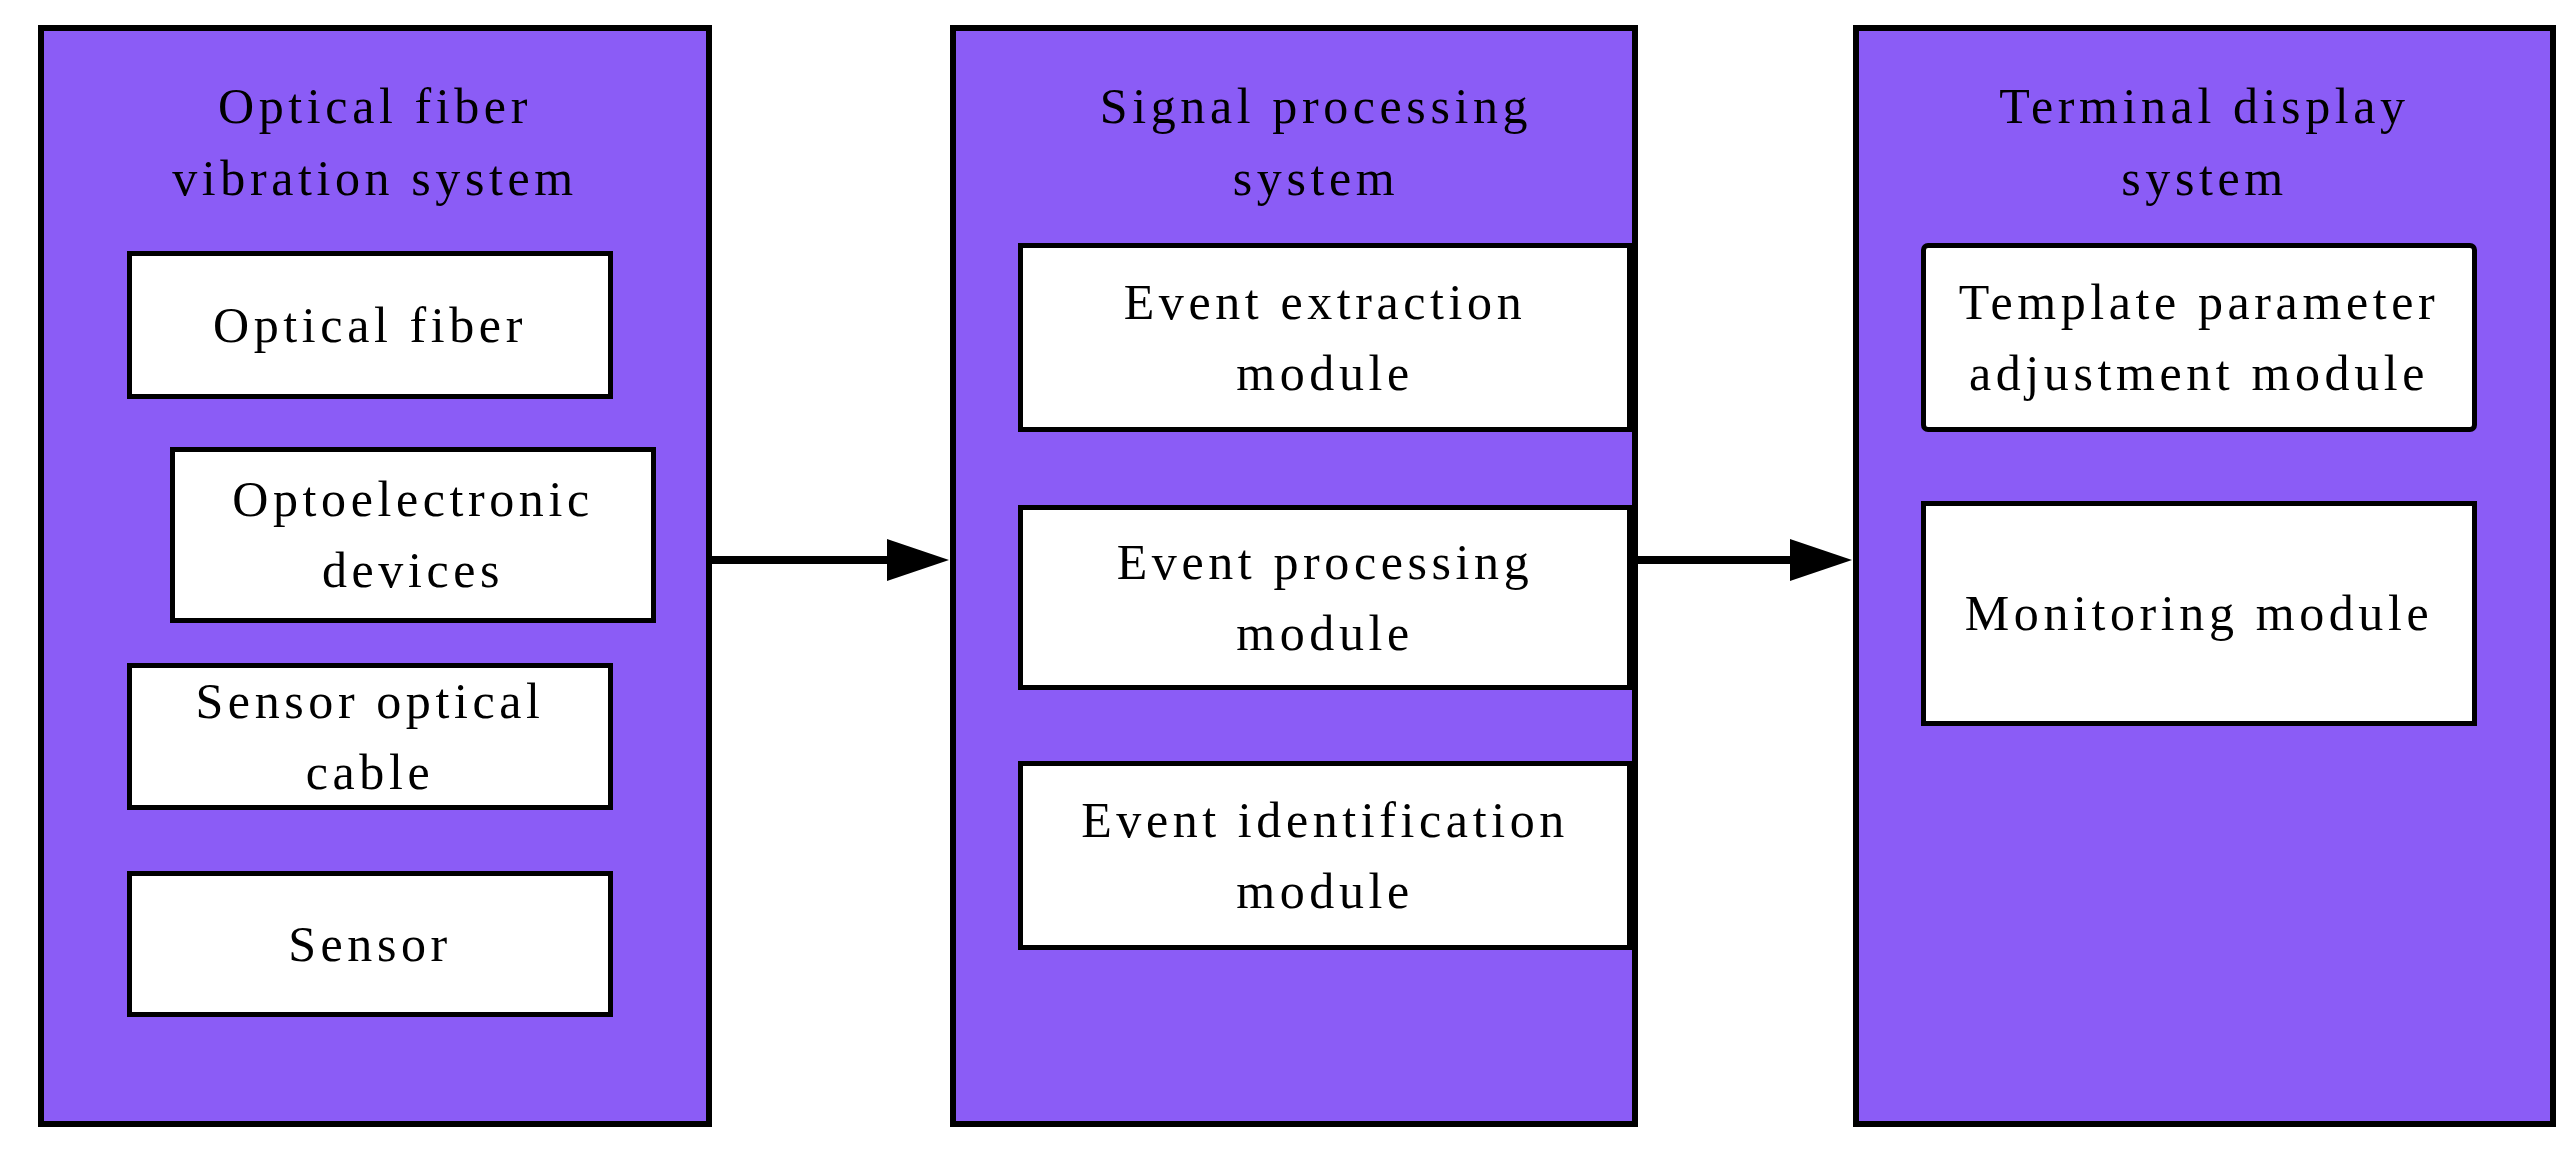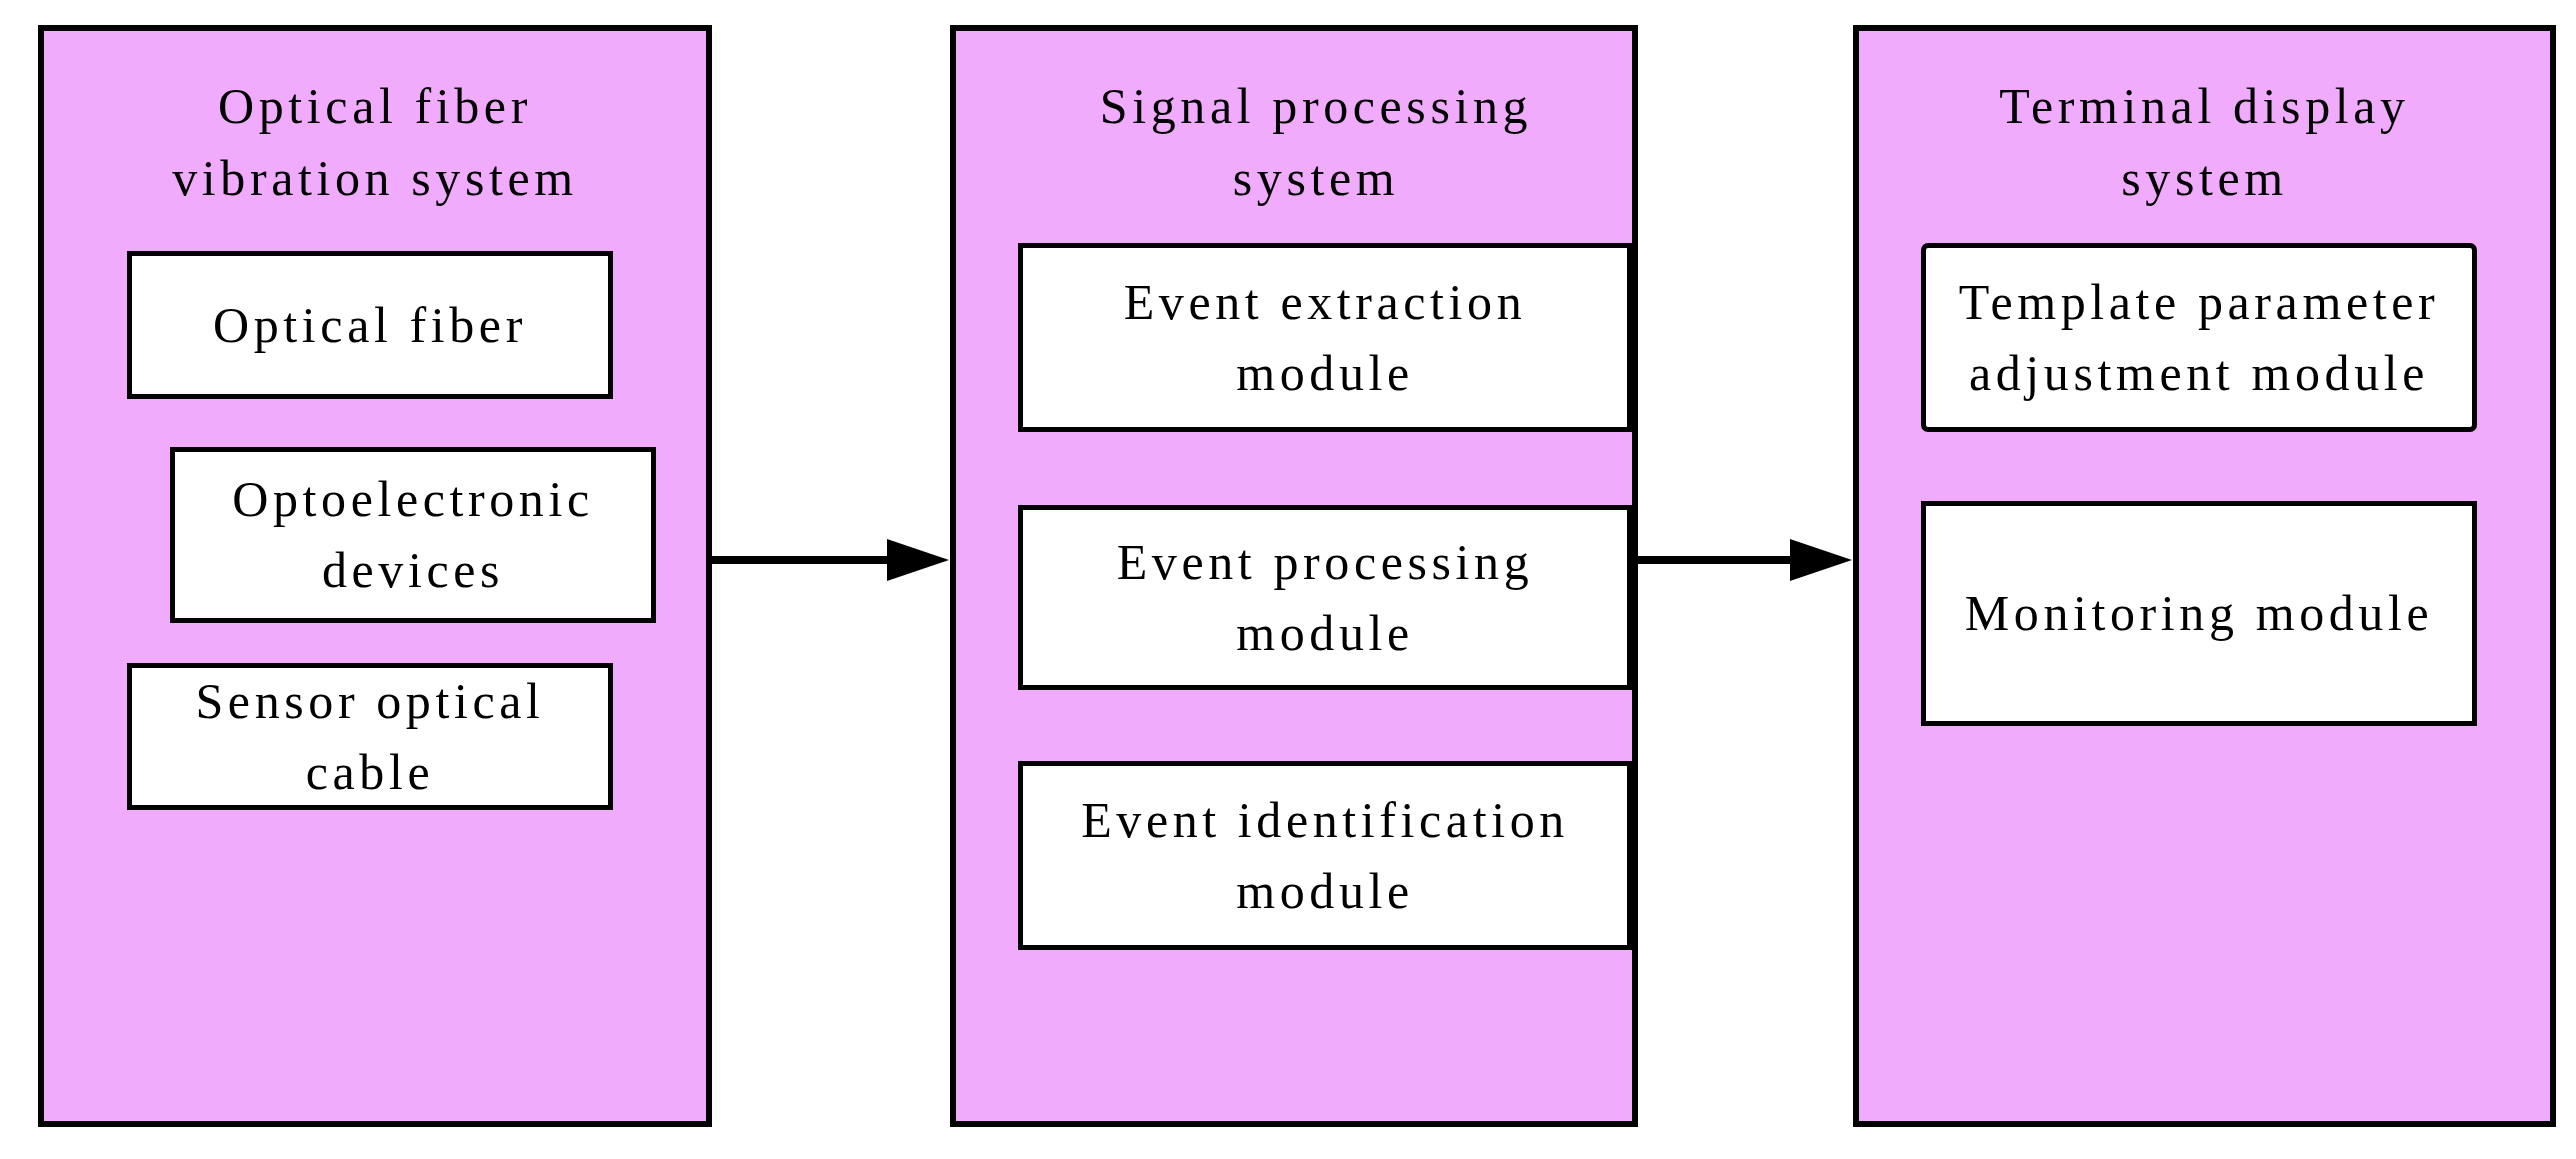--- a/index.html
+++ b/index.html
@@ -19,21 +19,21 @@
     height: 1160px;
     background: #ffffff;
     overflow: hidden;
   }
   .syscol {
     position: absolute;
     top: 25px;
     height: 1102px;
     border: 6.4px solid #000000;
     box-sizing: border-box;
-    background: #f0abfc;
+    background: #8b5cf6;
   }
   .col-1 { left: 38px;   width: 674px; }
   .col-2 { left: 950px; width: 688px; padding-left: 44px; }
   .col-3 { left: 1853px; width: 703px; }
 
   .sys-title {
     margin: 0;
     padding-top: 39px;
     text-align: center;
     font-size: 50px;
@@ -118,20 +118,23 @@
       <span>Optical fiber</span>
     </div>
     <div class="module c1-m1">
       <span>Optoelectronic
 devices</span>
     </div>
     <div class="module c1-m2">
       <span>Sensor optical
 cable</span>
     </div>
+    <div class="module c1-m3">
+      <span>Sensor</span>
+    </div>
   </section>
 
   <div class="arrow arrow-1">
     <div class="shaft"></div>
     <div class="head"></div>
   </div>
 
   <section class="syscol col-2">
     <h2 class="sys-title">Signal processing
 system</h2>

